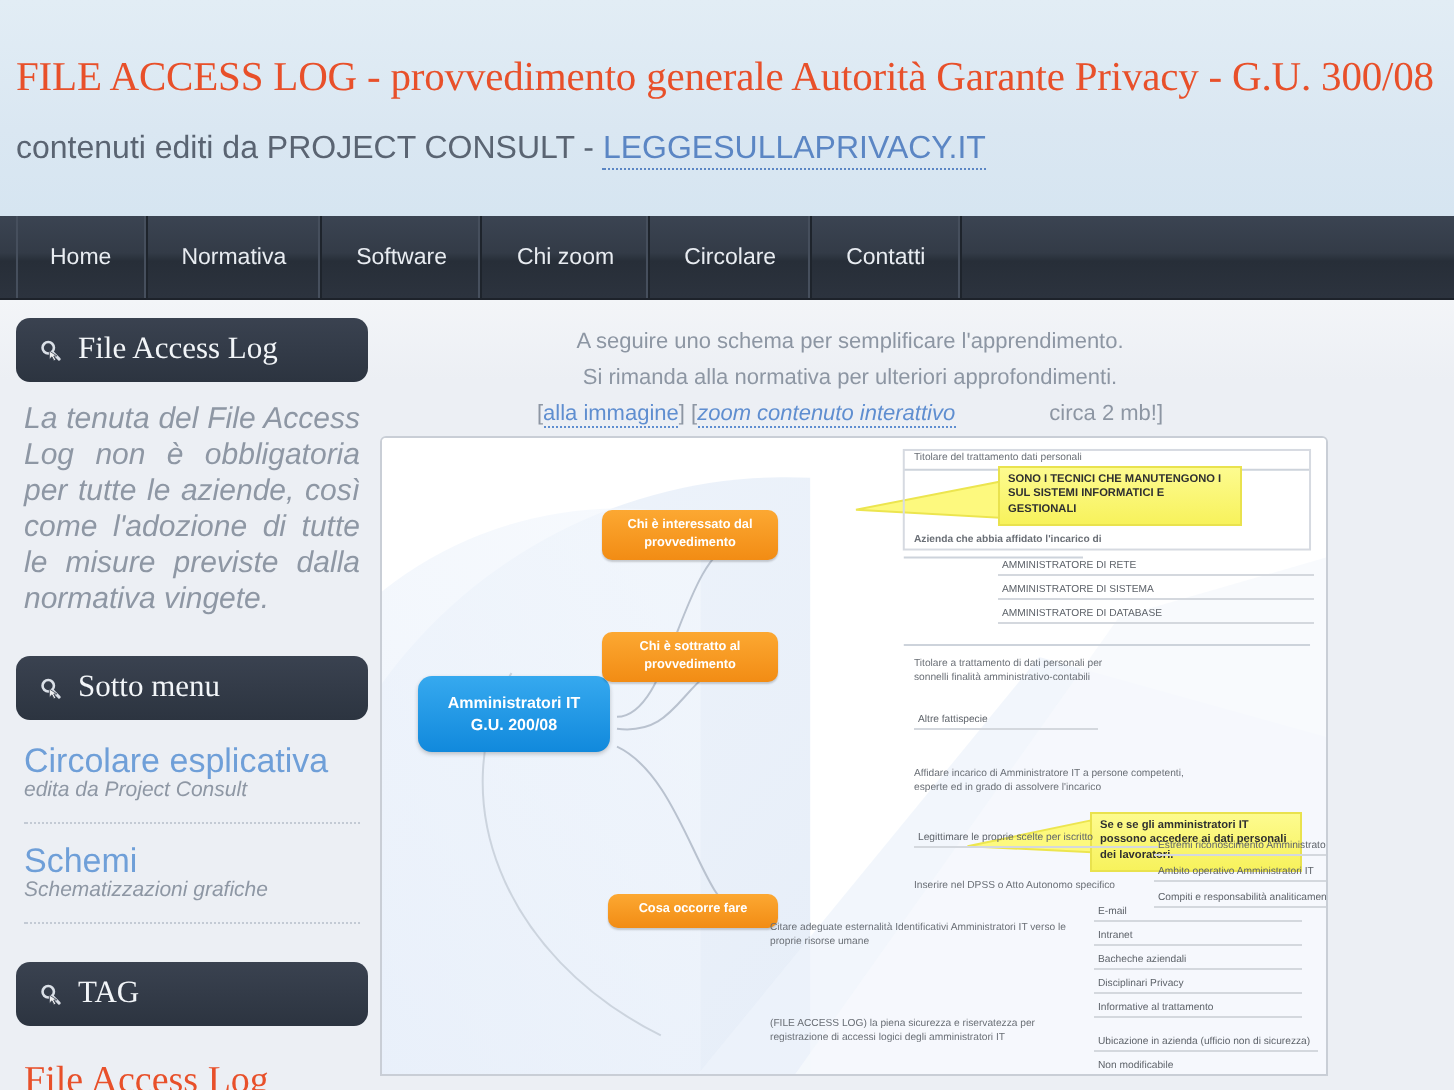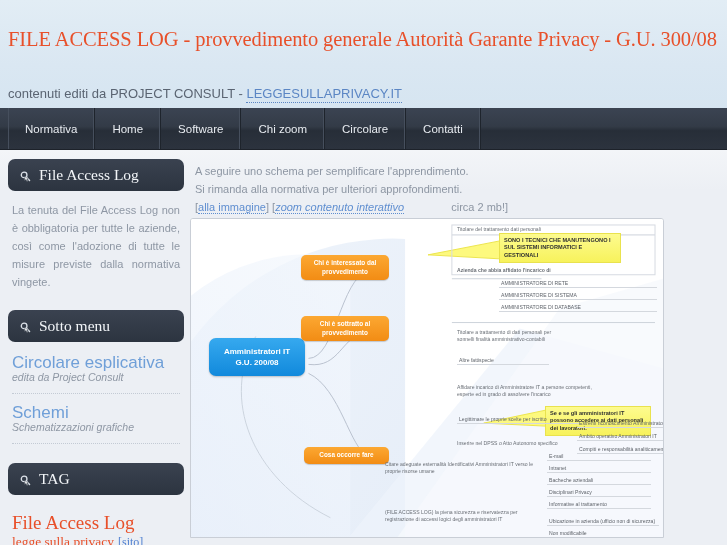--- a/index.html
+++ b/index.html
@@ -25,24 +25,23 @@
     left: 8px; top: 28px;
     color: #e8502a;
     font-family: "Liberation Serif", serif;
     font-size: 20.5px;
     letter-spacing: -0.1px;
     white-space: nowrap;
   }
   #site-tagline {
     position:absolute;
     left: 8px; top: 66px;
-    font-size: 13px;
+    font-size: 16px;
     color: #5a6472;
     white-space: nowrap;
-    margin-top: 20px;
   }
   #tagline-link {
     color: #5b86c4;
     text-decoration: none;
     border-bottom: 1px dotted #5b86c4;
     padding-bottom: 1px;
   }
 
   
   #main-nav {
@@ -71,20 +70,21 @@
     position: relative;
     background: #eceff4;
     background-image: linear-gradient(to bottom, #f3f5f8 0px, #eceff4 40px);
     height: 395px;
   }
 
   #intro-block {
     position: absolute;
     left: 195px; top: 12px;
     width: 460px;
+    text-align: center;
     font-size: 11px;
     color: #8d96a3;
     line-height: 18px;
   }
   #intro-links { white-space: nowrap; }
   .intro-link {
     color: #5f8ed0;
     text-decoration: none;
     border-bottom: 1px dotted #5f8ed0;
   }
@@ -113,24 +113,25 @@
   .widget-head .w-icon {
     width: 13px; height: 13px;
     margin-right: 7px;
     position: relative;
     flex: 0 0 auto;
     opacity: .92;
   }
   .widget-body { padding: 10px 4px 0 4px; }
 
   #widget-fal-text {
-    font-size: 11px;
+    font-size: 15px;
     color: #8e97a4;
     line-height: 18px;
     text-align: justify;
+    font-style: italic;
   }
 
   .menu-row { padding: 3px 0 8px 0; border-bottom: 1px dotted #c3cad4; margin-bottom: 8px; }
   .menu-row:last-child { border-bottom: 1px dotted #c3cad4; }
   .menu-link {
     display:block;
     color: #6f9fd8;
     font-size: 17px;
     text-decoration: none;
     line-height: 15px;
@@ -222,22 +223,22 @@
 <body>
 
 <div id="site-header">
   <div id="site-title">FILE ACCESS LOG - provvedimento generale Autorità Garante Privacy - G.U. 300/08</div>
   <div id="site-tagline">
     <span>contenuti editi da PROJECT CONSULT - </span><a id="tagline-link" href="#">LEGGESULLAPRIVACY.IT</a>
   </div>
 </div>
 
 <div id="main-nav">
+  <div class="nav-item">Home</div>
   <div class="nav-item">Normativa</div>
-  <div class="nav-item">Home</div>
   <div class="nav-item">Software</div>
   <div class="nav-item">Chi zoom</div>
   <div class="nav-item">Circolare</div>
   <div class="nav-item">Contatti</div>
 </div>
 
 <div id="content-wrap">
 
   <div id="intro-block">
     <div>A seguire uno schema per semplificare l'apprendimento.</div>

